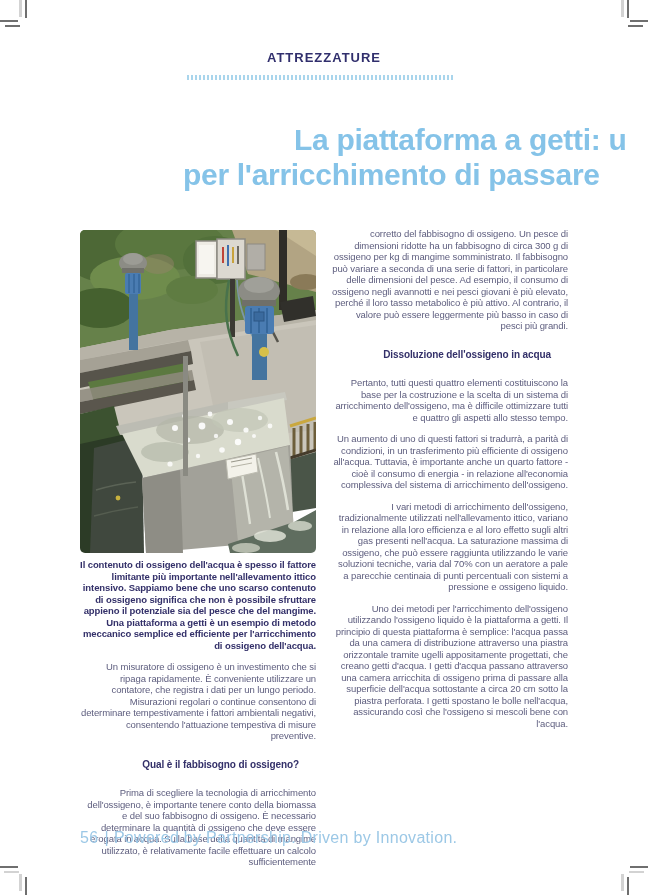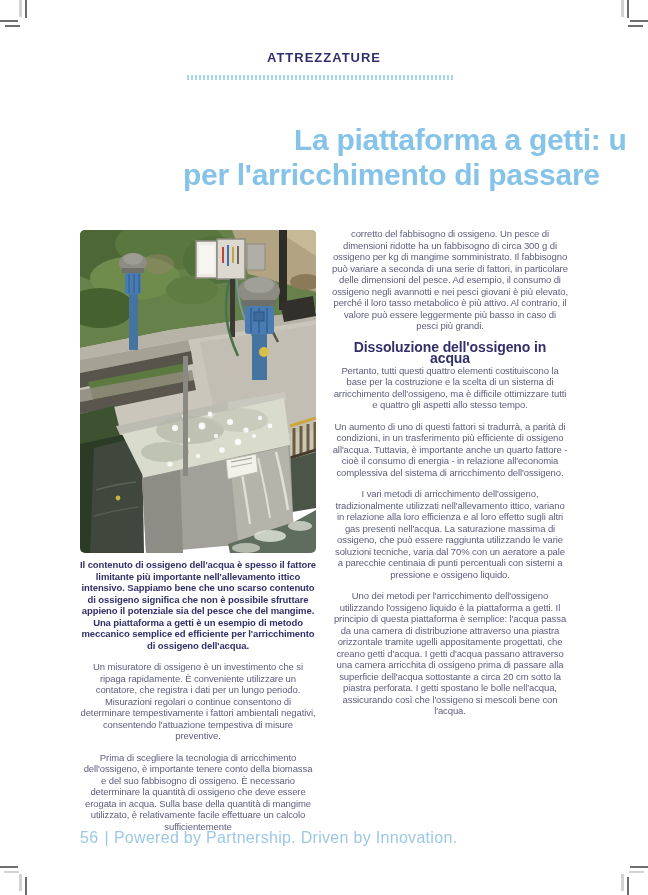--- a/index.html
+++ b/index.html
@@ -24,33 +24,33 @@
   .title-line {
     position:absolute; white-space:nowrap; font-weight:bold;
     font-size:30px; color:#85c3e8; letter-spacing:-0.3px;
   }
   #title-line-1 { top:123px; left:266px;margin-left:28px; }
   #title-line-2 { top:158px; left:183px; }
   
   .col {
     position:absolute; top:228px; width:236px;
     font-size:9.5px; line-height:11.5px; letter-spacing:-0.1px; color:#5d5d7e;
-    text-align:center;
+    text-align:right;
   }
   .col-left  { left:80px; top:230px; }
   .col-right { left:332px; }
   .photo {
     width:236px; height:323px; border-radius:5px; overflow:hidden;
     margin:0 0 6px 0;
   }
   .photo svg { display:block; }
   .col p { margin:0 0 10px 0; }
   .col p.lead { font-weight:bold; color:#333069; }
   .col h3 {
-    font-size:14px; line-height:11.5px; font-weight:bold; color:#333069; margin:0;
+    font-size:10px; line-height:11.5px; font-weight:bold; color:#333069; margin:17px;
   }
   .col p.list-block { margin:0 0 10px 0; }
   
   .footer {
     position:absolute; top:829px; left:80px;
     font-size:16px; color:#9cc8e6; letter-spacing:0.3px;
   }
   .footer .sep { margin:0 5px 0 6px; }
 </style>
 </head>
@@ -212,20 +212,21 @@
         <g>
           <polygon points="148,314 214,292 236,280 236,323 150,323" fill="#5f6d5f"></polygon>
           <ellipse cx="190" cy="306" rx="16" ry="6" fill="#e6e9dd" opacity="0.8"></ellipse>
           <ellipse cx="220" cy="296" rx="12" ry="5" fill="#dfe3d6" opacity="0.75"></ellipse>
           <ellipse cx="166" cy="318" rx="14" ry="5" fill="#d8dccd" opacity="0.7"></ellipse>
         </g>
       </svg>
     </div>
     <p class="lead">Il contenuto di ossigeno dell'acqua è spesso il fattore limitante più importante nell'allevamento ittico intensivo. Sappiamo bene che uno scarso contenuto di ossigeno significa che non è possibile sfruttare appieno il potenziale sia del pesce che del mangime. Una piattaforma a getti è un esempio di metodo meccanico semplice ed efficiente per l'arricchimento di ossigeno dell'acqua.</p>
     <p>Un misuratore di ossigeno è un investimento che si ripaga rapidamente. È conveniente utilizzare un contatore, che registra i dati per un lungo periodo. Misurazioni regolari o continue consentono di determinare tempestivamente i fattori ambientali negativi, consentendo l'attuazione tempestiva di misure preventive.</p>
+    <h3>Qual è il fabbisogno di ossigeno?</h3>
     <p>Prima di scegliere la tecnologia di arricchimento dell'ossigeno, è importante tenere conto della biomassa e del suo fabbisogno di ossigeno. È necessario determinare la quantità di ossigeno che deve essere erogata in acqua. Sulla base della quantità di mangime utilizzato, è relativamente facile effettuare un calcolo sufficientemente</p>
   </div>
 
   <div class="col col-right">
     <p>corretto del fabbisogno di ossigeno. Un pesce di dimensioni ridotte ha un fabbisogno di circa 300 g di ossigeno per kg di mangime somministrato. Il fabbisogno può variare a seconda di una serie di fattori, in particolare delle dimensioni del pesce. Ad esempio, il consumo di ossigeno negli avannotti e nei pesci giovani è più elevato, perché il loro tasso metabolico è più attivo. Al contrario, il valore può essere leggermente più basso in caso di pesci più grandi.</p>
     <h3>Dissoluzione dell'ossigeno in acqua</h3>
     <p>Pertanto, tutti questi quattro elementi costituiscono la base per la costruzione e la scelta di un sistema di arricchimento dell'ossigeno, ma è difficile ottimizzare tutti e quattro gli aspetti allo stesso tempo.</p>
     <p>Un aumento di uno di questi fattori si tradurrà, a parità di condizioni, in un trasferimento più efficiente di ossigeno all'acqua. Tuttavia, è importante anche un quarto fattore - cioè il consumo di energia - in relazione all'economia complessiva del sistema di arricchimento dell'ossigeno.</p>
     <p>I vari metodi di arricchimento dell'ossigeno, tradizionalmente utilizzati nell'allevamento ittico, variano in relazione alla loro efficienza e al loro effetto sugli altri gas presenti nell'acqua. La saturazione massima di ossigeno, che può essere raggiunta utilizzando le varie soluzioni tecniche, varia dal 70% con un aeratore a pale a parecchie centinaia di punti percentuali con sistemi a pressione e ossigeno liquido.</p>
     <p>Uno dei metodi per l'arricchimento dell'ossigeno utilizzando l'ossigeno liquido è la piattaforma a getti. Il principio di questa piattaforma è semplice: l'acqua passa da una camera di distribuzione attraverso una piastra orizzontale tramite ugelli appositamente progettati, che creano getti d'acqua. I getti d'acqua passano attraverso una camera arricchita di ossigeno prima di passare alla superficie dell'acqua sottostante a circa 20 cm sotto la piastra perforata. I getti spostano le bolle nell'acqua, assicurando così che l'ossigeno si mescoli bene con l'acqua.</p>

